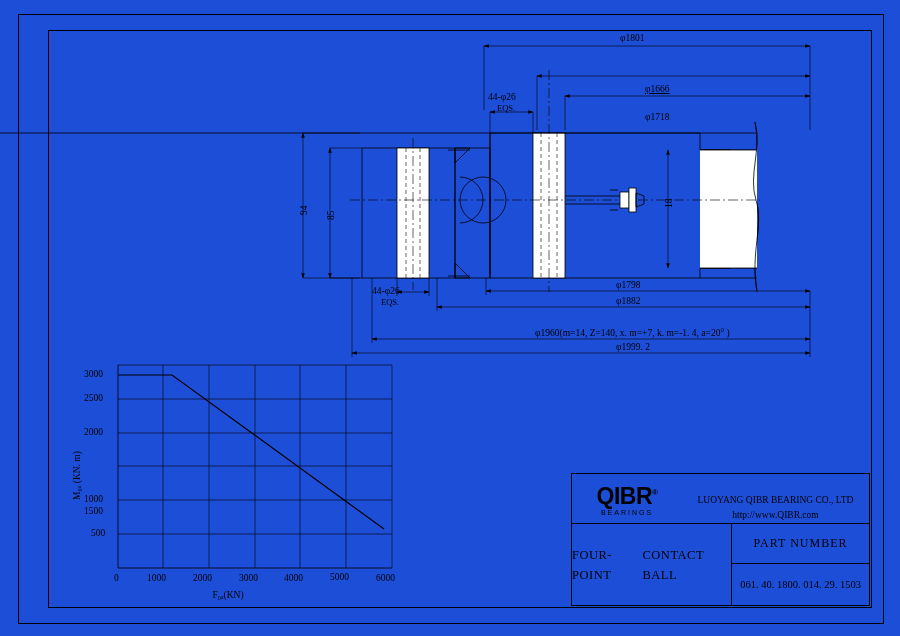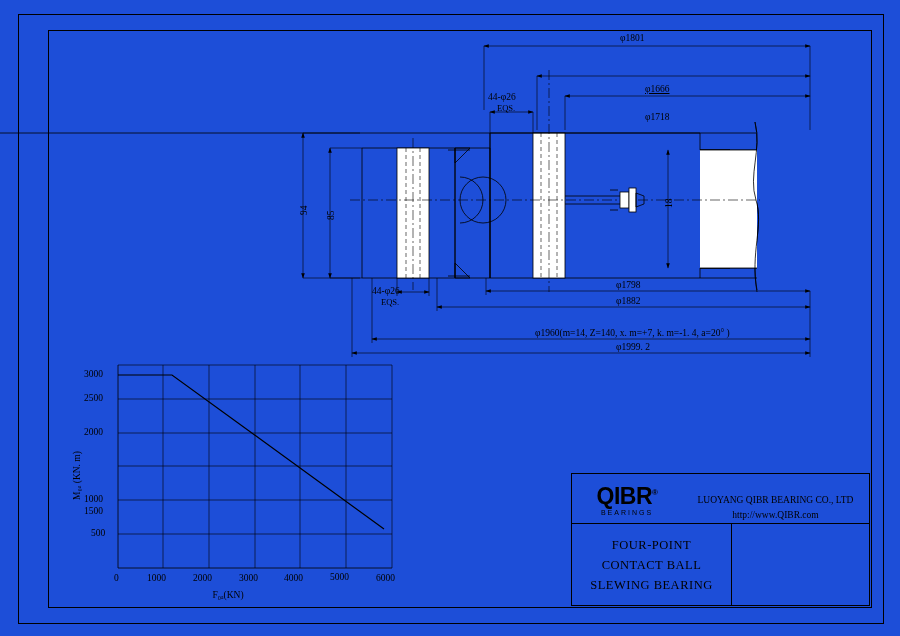--- a/index.html
+++ b/index.html
@@ -16,21 +16,21 @@
   .lbl.sm{font-size:8.5px;}
   .vert{transform-origin:0 0;}
   
   .tb{position:absolute;left:571px;top:473px;width:299px;height:133px;border:1px solid #000;box-sizing:border-box;}
   .tb .row1{position:absolute;left:0;top:0;width:100%;height:50px;border-bottom:1px solid #000;box-sizing:border-box;display:flex;}
   .tb .logo{width:110px;display:flex;flex-direction:column;align-items:center;justify-content:center;border-right:0px;}
   .tb .logotxt{font-family:"Liberation Sans",sans-serif;font-weight:bold;font-size:23px;letter-spacing:-0.5px;line-height:23px;}
   .tb .logosub{font-family:"Liberation Sans",sans-serif;font-size:7px;letter-spacing:2px;margin-top:2px;}
   .tb .company{flex:1;display:flex;flex-direction:column;align-items:center;justify-content:flex-end;font-size:9.5px;line-height:15px;}
   .tb .row2{position:absolute;left:0;top:50px;width:100%;height:82px;display:flex;}
-  .tb .desc{width:160px;border-right:1px solid #000;box-sizing:border-box;display:flex;flex-direction:column;align-items:center;justify-content:center;font-size:12.5px;line-height:20px;letter-spacing:0.5px;}
+  .tb .desc{width:160px;border-right:1px solid #000;box-sizing:border-box;display:flex;flex-direction:row;align-items:center;justify-content:center;font-size:12.5px;line-height:20px;letter-spacing:0.5px;}
   .tb .pn{flex:1;display:flex;flex-direction:column;align-items:center;box-sizing:border-box;}
   .tb .pnhead{height:40px;display:flex;align-items:center;justify-content:center;font-size:12px;letter-spacing:1px;border-bottom:1px solid #000;width:100%;box-sizing:border-box;}
   .tb .pnval{height:41px;display:flex;align-items:center;justify-content:center;font-size:10.5px;}
   .sup{font-size:8px;vertical-align:super;}
 </style>
 </head>
 <body>
 
 <div id="sheet">
   <div class="frame-outer"></div>
@@ -225,17 +225,20 @@
       </div>
       <div class="company">
         <div>LUOYANG QIBR BEARING CO., LTD</div>
         <div>http://www.QIBR.com</div>
       </div>
     </div>
     <div class="row2">
       <div class="desc">
         <div>FOUR-POINT</div>
         <div>CONTACT BALL</div>
-        <div>SLEWING BEARING</div>
+      </div>
+      <div class="pn">
+        <div class="pnhead">PART  NUMBER</div>
+        <div class="pnval">061. 40. 1800. 014. 29. 1503</div>
       </div>
     </div>
   </div>
 </div>
 
 </body></html>

